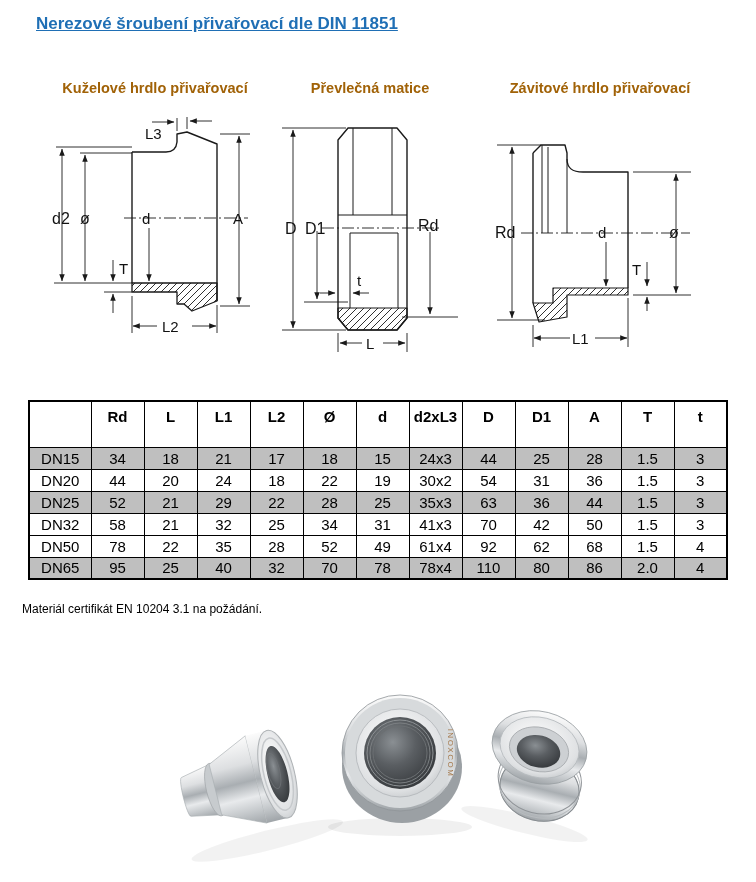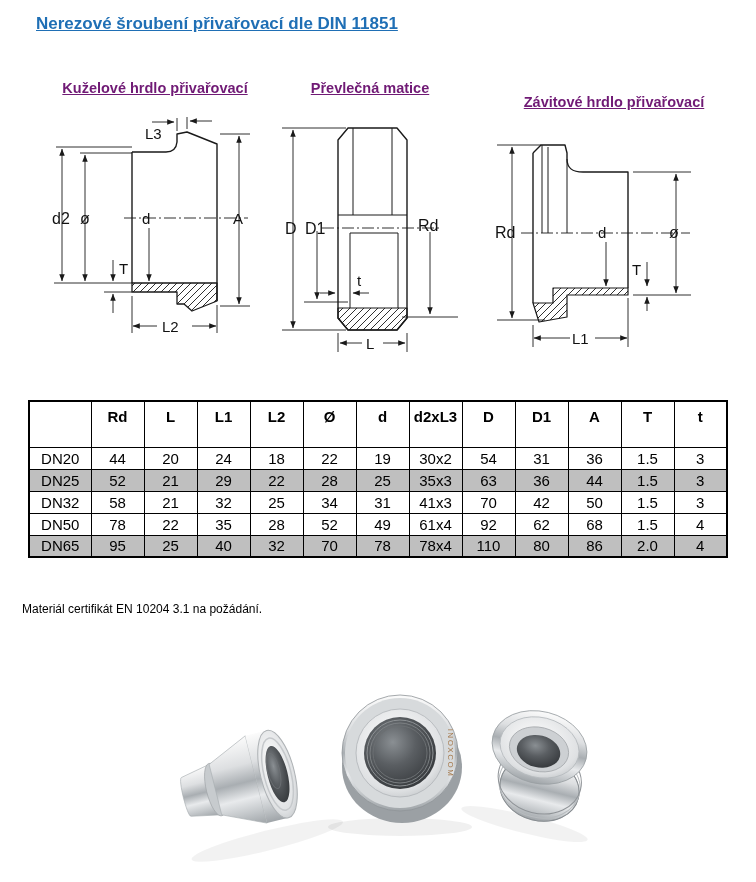--- a/index.html
+++ b/index.html
@@ -19,27 +19,26 @@
     font-weight: 700;
     color: #1f6fb5;
     text-decoration: underline;
     cursor: pointer;
   }
   .sec-title {
     position: absolute;
     top: 80px;
     font-size: 14.5px;
     font-weight: 700;
-    color: #701a75;
+    color: #a16207;
     text-align: center;
-    text-decoration: underline;
   }
   .sec-1 { left: 40px;  width: 230px; }
   .sec-2 { left: 275px; width: 190px; }
-  .sec-3 { left: 489px; width: 250px; margin-top: 14px; }
+  .sec-3 { left: 475px; width: 250px; }
   .draw { position: absolute; }
   .d1 { left: 40px;  top: 112px; }
   .d2 { left: 280px; top: 112px; }
   .d3 { left: 485px; top: 112px; }
   .dl { font-family: "Liberation Sans", sans-serif; font-size: 15px; fill: #111111; }
   .dl-big { font-size: 16px; }
   .dim-table {
     position: absolute;
     left: 28px; top: 400px;
     width: 700px;
@@ -237,20 +236,35 @@
           <th>d</th>
           <th>d2xL3</th>
           <th>D</th>
           <th>D1</th>
           <th>A</th>
           <th>T</th>
           <th>t</th>
         </tr>
       </thead>
     <tbody>
+        <tr class="shade">
+          <td>DN15</td>
+          <td>34</td>
+          <td>18</td>
+          <td>21</td>
+          <td>17</td>
+          <td>18</td>
+          <td>15</td>
+          <td>24x3</td>
+          <td>44</td>
+          <td>25</td>
+          <td>28</td>
+          <td>1.5</td>
+          <td>3</td>
+        </tr>
         <tr>
           <td>DN20</td>
           <td>44</td>
           <td>20</td>
           <td>24</td>
           <td>18</td>
           <td>22</td>
           <td>19</td>
           <td>30x2</td>
           <td>54</td>

